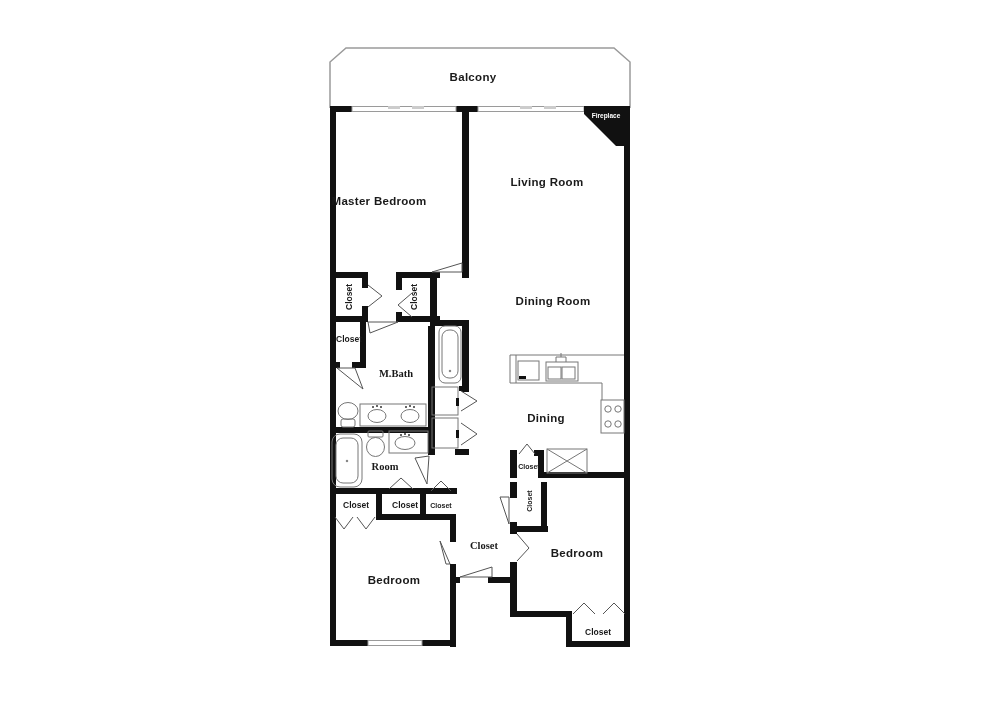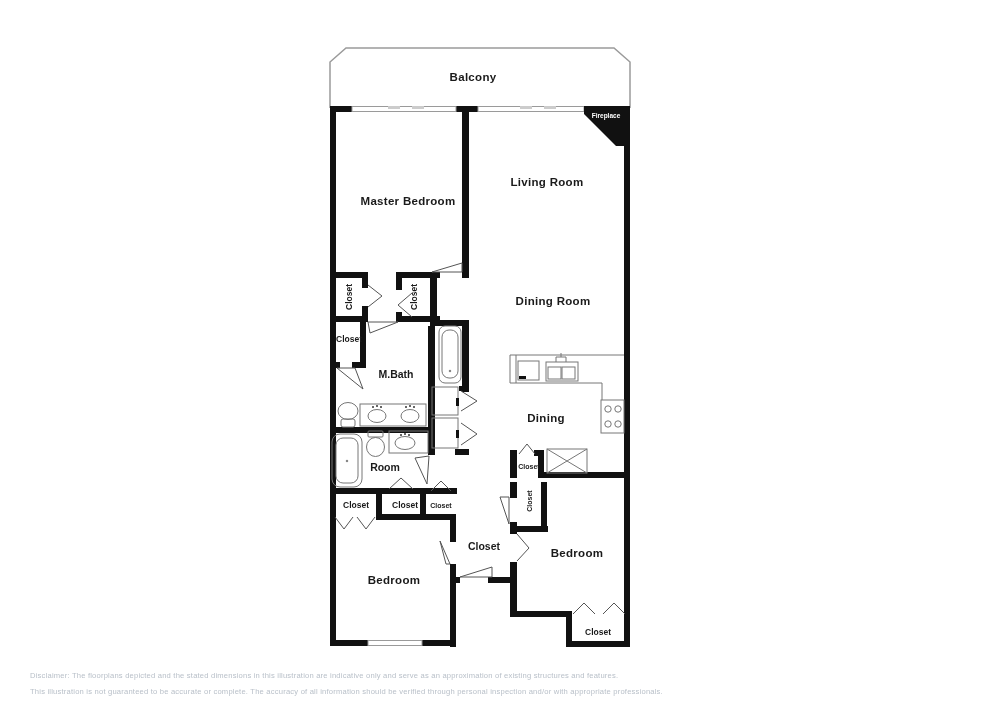--- a/index.html
+++ b/index.html
@@ -2,21 +2,21 @@
 <html><head>
 <meta charset="utf-8">
 <style>
   html,body{margin:0;padding:0;background:#ffffff;}
   #stage{position:relative;width:1000px;height:707px;background:#ffffff;overflow:hidden;
          font-family:"Liberation Sans", sans-serif;}
   #plan-svg{position:absolute;left:0;top:0;}
   .lbl{position:absolute;transform:translate(-50%,-50%);font-weight:bold;color:#1a1a1a;
        white-space:nowrap;line-height:1;}
   .room{font-size:11.5px;letter-spacing:.3px;}
-  .small-room{font-size:10.5px;}
+  .small-room{font-size:10.5px;font-family:Liberation Serif, serif;}
   .closet{font-size:8.5px;}
   .closet-xs{font-size:7px;}
   .vert{transform:translate(-50%,-50%) rotate(-90deg);}
   .fp{font-size:6.5px;color:#ffffff;}
   .disclaimer{position:absolute;left:30px;font-size:7.6px;font-weight:normal;
               color:#b9c0c9;letter-spacing:.2px;}
 </style>
 </head>
 <body>
 
@@ -204,37 +204,35 @@
       <g>
         <rect x="432" y="387" width="26" height="28"></rect>
         <rect x="432" y="418" width="26" height="30"></rect>
         <rect x="456" y="398" width="3" height="8" fill="#111111" stroke="none"></rect>
         <rect x="456" y="430" width="3" height="8" fill="#111111" stroke="none"></rect>
       </g>
     </g>
   </svg>
 
   <div class="lbl room" style="left:473px;top:78px">Balcony</div>
-  <div class="lbl room" style="left:408px;top:202px">Master Bedroom</div>
+  <div class="lbl room" style="left:379px;top:202px">Master Bedroom</div>
   <div class="lbl room" style="left:547px;top:183px">Living Room</div>
   <div class="lbl room" style="left:553px;top:302px">Dining Room</div>
   <div class="lbl room" style="left:546px;top:419px">Dining</div>
   <div class="lbl small-room" style="left:396px;top:374px">M.Bath</div>
   <div class="lbl small-room" style="left:385px;top:467px">Room</div>
   <div class="lbl small-room" style="left:484px;top:546px">Closet</div>
   <div class="lbl room" style="left:394px;top:581px">Bedroom</div>
   <div class="lbl room" style="left:577px;top:554px">Bedroom</div>
   <div class="lbl fp" style="left:606px;top:116px">Fireplace</div>
 
   <div class="lbl closet vert" style="left:349px;top:297px">Closet</div>
   <div class="lbl closet vert" style="left:414px;top:297px">Closet</div>
   <div class="lbl closet" style="left:349px;top:339px">Closet</div>
   <div class="lbl closet" style="left:356px;top:505px">Closet</div>
   <div class="lbl closet" style="left:405px;top:505px">Closet</div>
   <div class="lbl closet-xs" style="left:441px;top:505px">Closet</div>
   <div class="lbl closet-xs" style="left:529px;top:466px">Closet</div>
   <div class="lbl closet-xs vert" style="left:529px;top:501px">Closet</div>
   <div class="lbl closet" style="left:598px;top:632px">Closet</div>
 
-  <div class="disclaimer" style="top:671px">Disclaimer: The floorplans depicted and the stated dimensions in this illustration are indicative only and serve as an approximation of existing structures and features.</div>
-  <div class="disclaimer" style="top:687px">This illustration is not guaranteed to be accurate or complete. The accuracy of all information should be verified through personal inspection and/or with appropriate professionals.</div>
 
 </div>
 
 </body></html>

